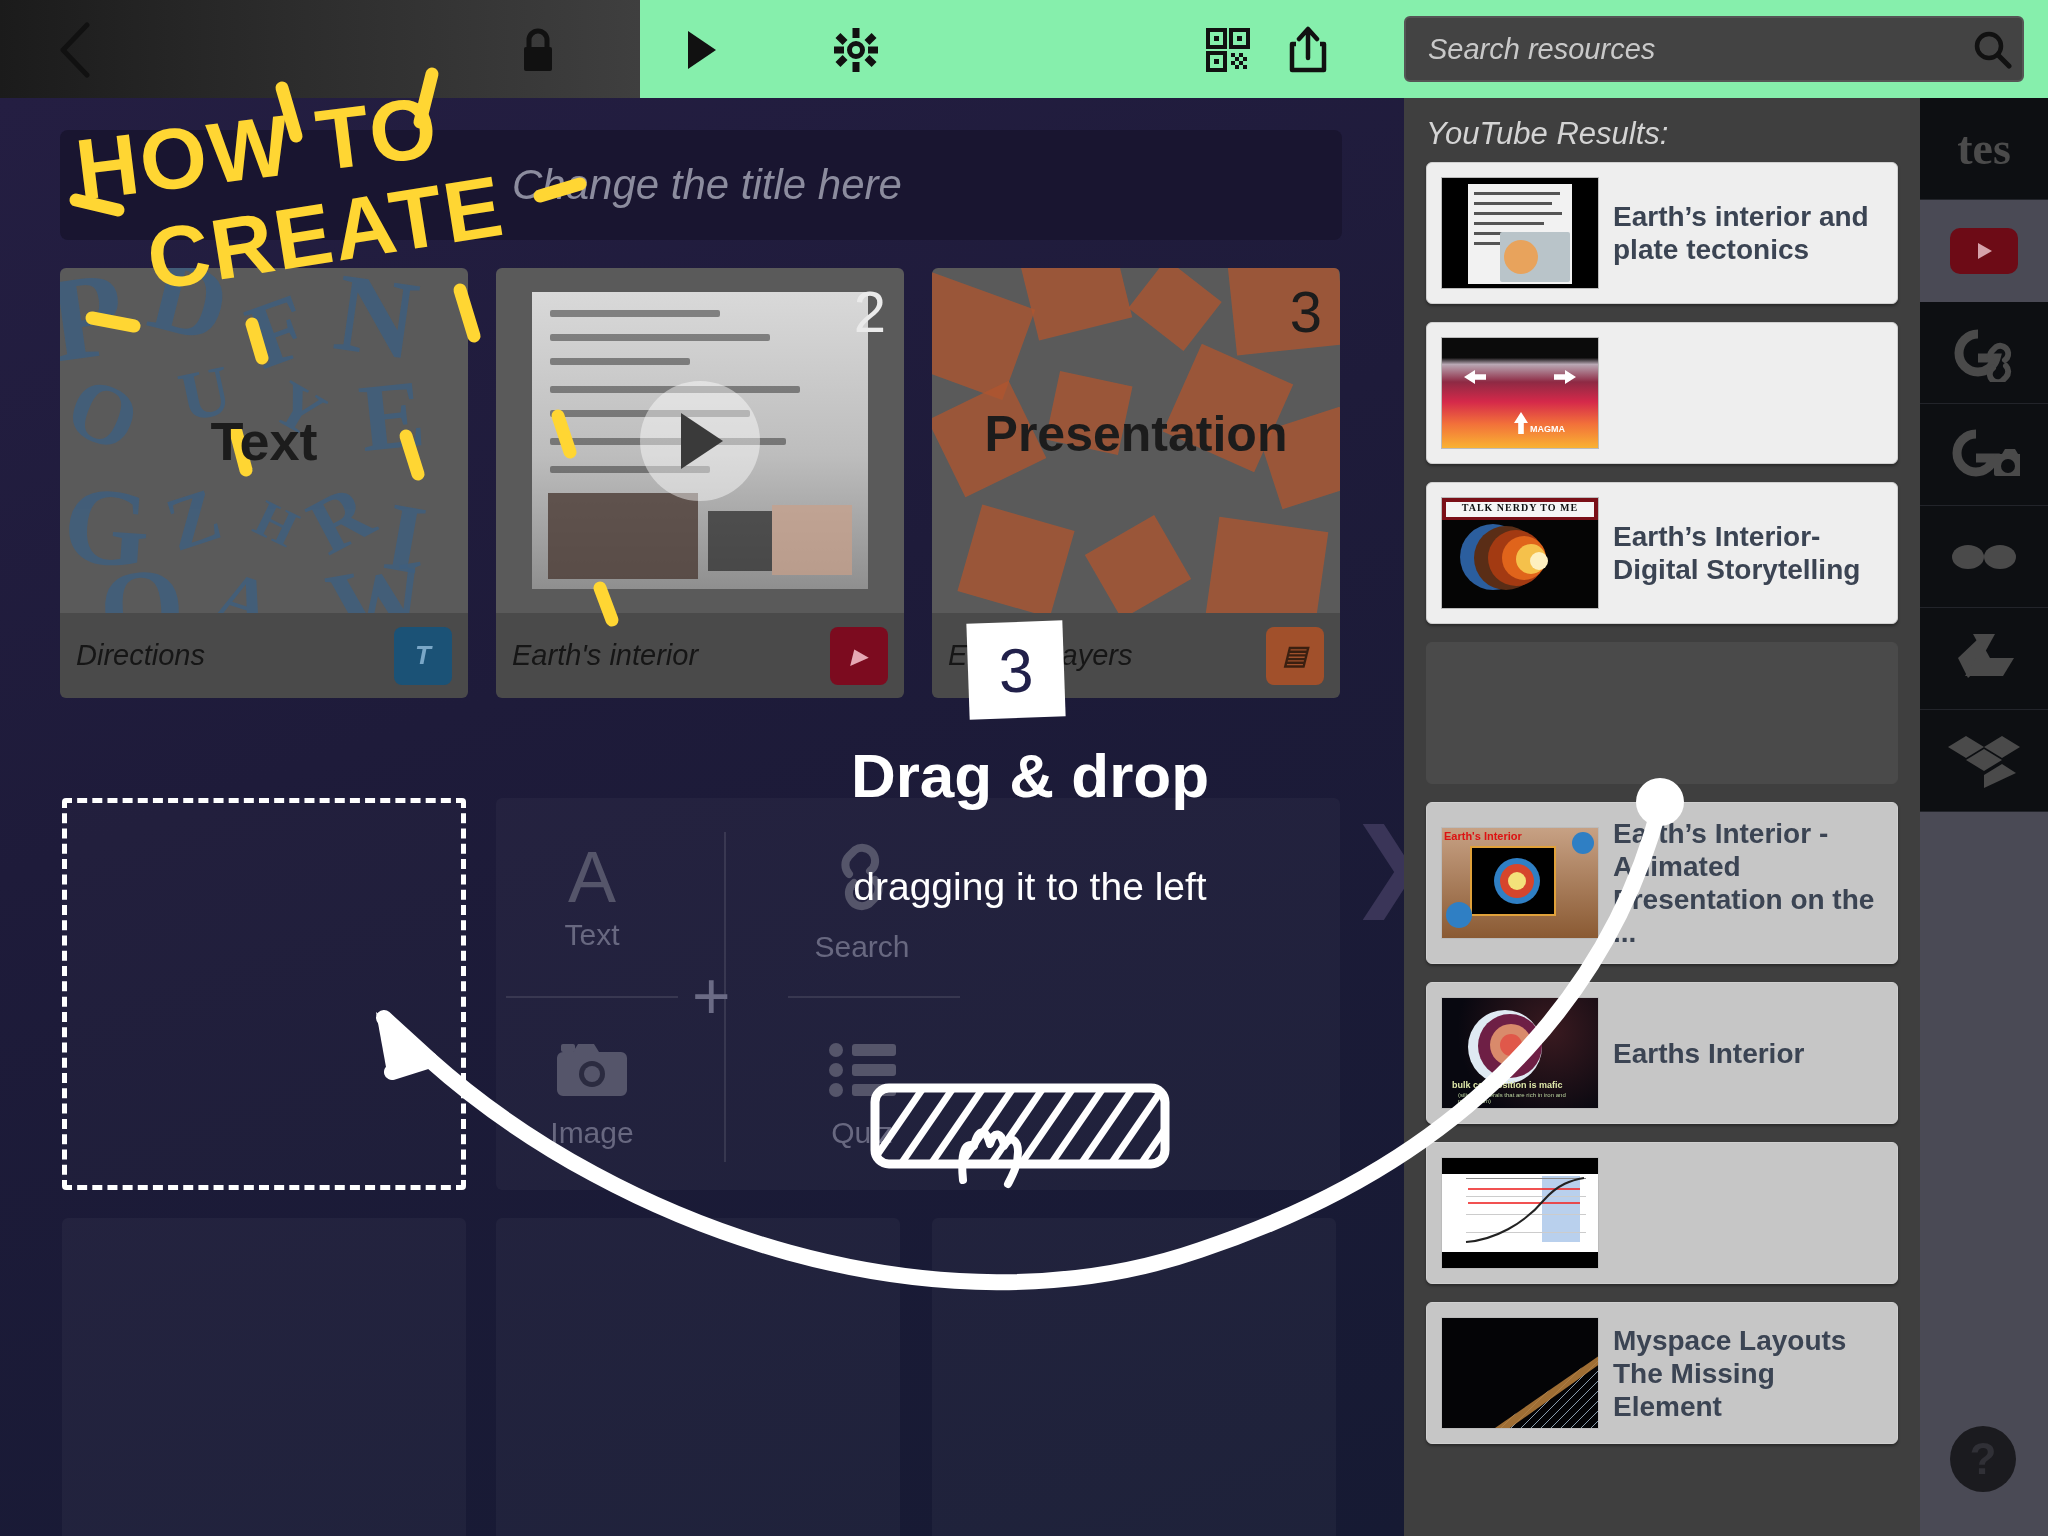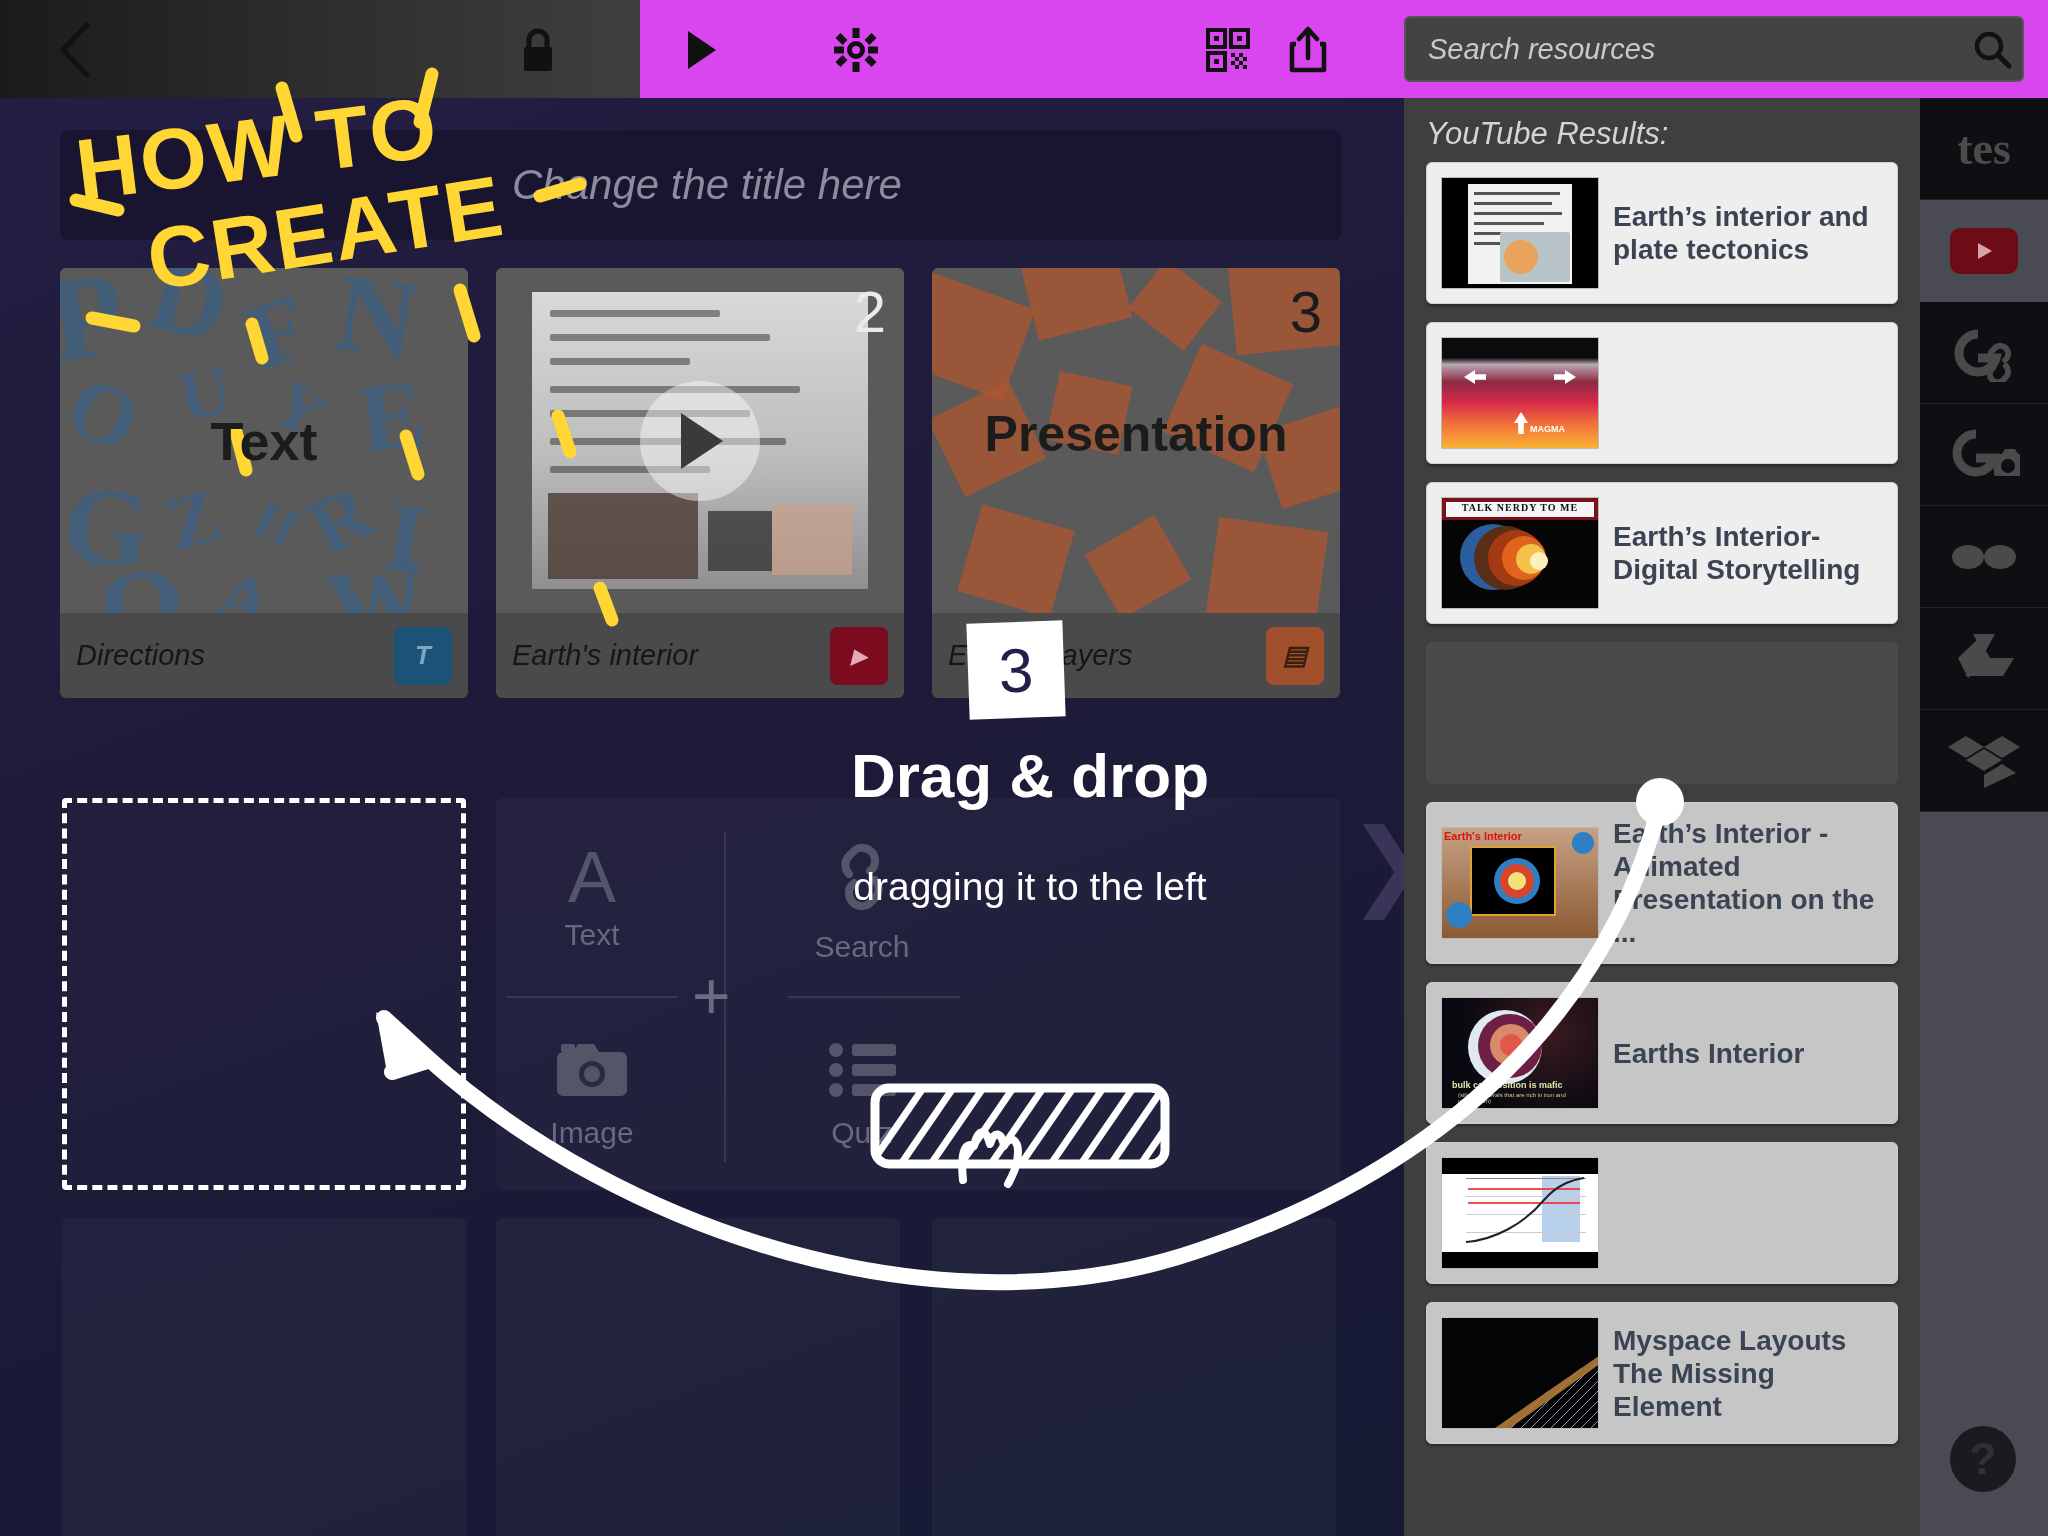--- a/index.html
+++ b/index.html
@@ -7,21 +7,21 @@
     width: 2048px; height: 1536px;
     overflow: hidden;
     background: #1a1c2e;
     font-family: "Liberation Sans", sans-serif;
   }
   #root { position: relative; width: 2048px; height: 1536px; }
 
   
   .topbar {
     position: absolute; left: 0; top: 0; width: 2048px; height: 98px;
-    background: #d946ef;
+    background: #86efac;
     display: flex; align-items: center;
   }
   .topbar-grad {
     position:absolute; left:0; top:0; width: 640px; height: 98px;
     background: linear-gradient(to right, #1b1b1b 0%, #2c2c2c 45%, #3f3f3f 100%);
   }
   .tb-btn {
     position: absolute; display:flex; align-items:center; justify-content:center;
     color: #111; cursor: pointer;
   }

